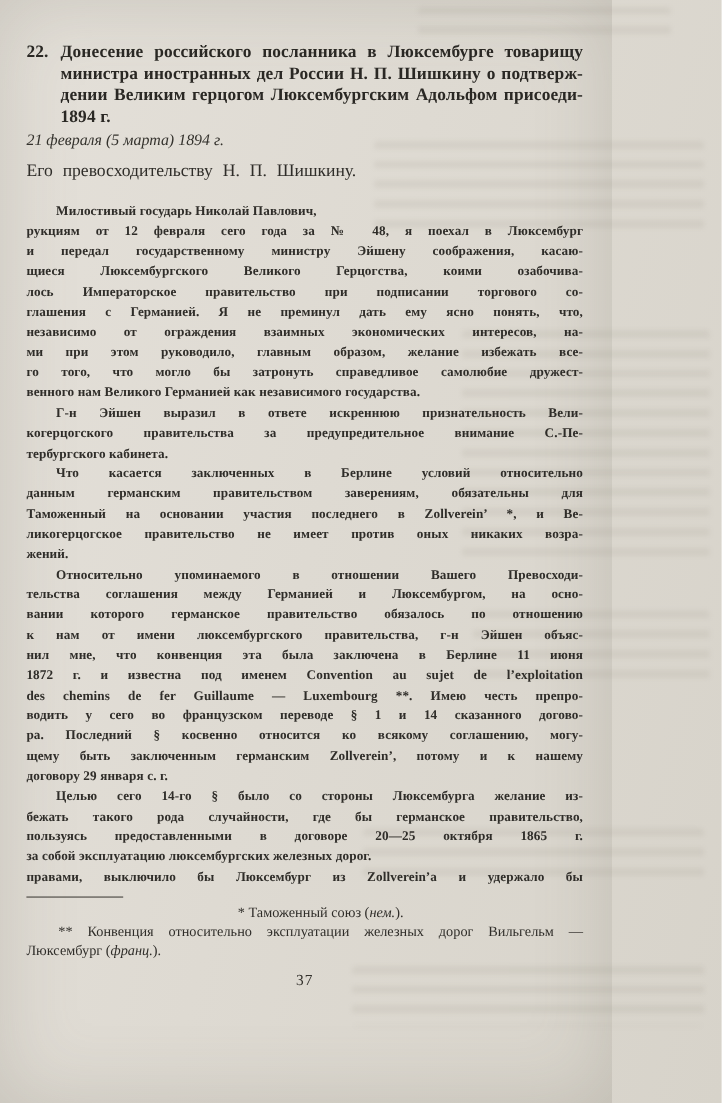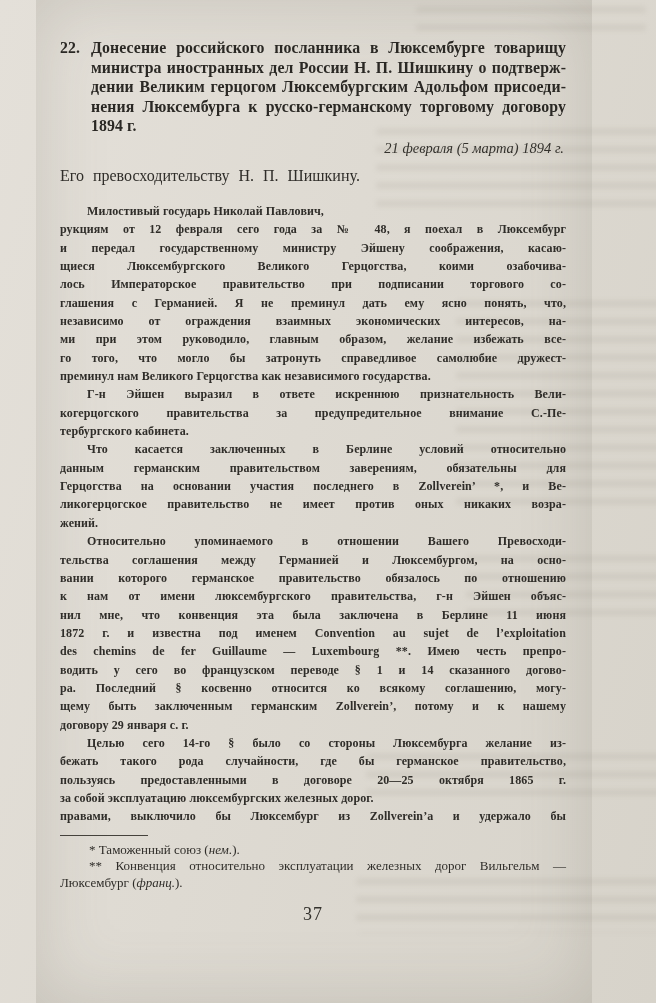--- a/index.html
+++ b/index.html
@@ -7,21 +7,20 @@
     width: 656px; height: 1003px;
     font-family: "Liberation Serif", "DejaVu Serif", serif;
     background: linear-gradient(105deg, #e4e0d9 0%, #dedad2 45%, #d7d3ca 100%);
     overflow: hidden;
   }
   .page {
     position: relative;
     width: 556px; height: 1003px;
     box-shadow: inset 0 0 70px rgba(110,104,92,0.22);
     color: #2f2d29;
-    margin-left: 36px;
   }
   
   .ghost {
     position: absolute;
     background: repeating-linear-gradient(to bottom,
       rgba(138,131,117,0.55) 0px, rgba(138,131,117,0.55) 7px,
       rgba(0,0,0,0) 7px, rgba(0,0,0,0) 18px);
     filter: blur(2.5px);
     opacity: 0.20;
     border-radius: 4px;
@@ -52,21 +51,20 @@
   }
   .docnum { position: absolute; left: 0; top: 0; }
 
   .line { white-space: normal; }
   .just { text-align: justify; text-align-last: justify; }
   .left { text-align: left; }
   .indent { text-indent: 27px; }
 
   .dateline {
     margin-top: 3px;
-    text-align: right;
     font-style: italic;
     font-size: 14.5px;
     line-height: 18px;
     padding-right: 2px;
     color: #34322d;
   }
 
   .salutation {
     margin-top: 9px;
     margin-right: 60px;
@@ -89,27 +87,27 @@
     width: 88px;
     border-top: 1px solid #45423c;
     height: 0;
   }
 
   .footnotes {
     margin-top: 6px;
     font-size: 13px;
     line-height: 16.8px;
   }
-  .footnotes .indent { text-indent: 29px; }
+  .footnotes .indent { text-indent: 29px; text-align: center; }
   .it { font-style: italic; }
 
   .pagenum {
     margin-top: 12px;
     text-align: center;
-    font-size: 18px;
+    font-size: 14px;
     letter-spacing: 1px;
     color: #33312c;
   }
 </style>
 </head>
 <body>
 
 <div class="page">
 
   <div class="ghost g0"></div>
@@ -120,46 +118,45 @@
   <div class="ghost g5"></div>
 
   <div class="content">
 
     <div class="heading">
       <span class="docnum">22.</span>
       <div class="title-lines">
           <div class="line just">Донесение российского посланника в Люксембурге товарищу</div>
           <div class="line just">министра иностранных дел России Н. П. Шишкину о подтверж-</div>
           <div class="line just">дении Великим герцогом Люксембургским Адольфом присоеди-</div>
-          <div class="line just">нения Люксембурга к русско-германскому торговому договору</div>
           <div class="line left">1894 г.</div>
         </div>
     </div>
 
     <div class="dateline">21 февраля (5 марта) 1894 г.</div>
 
     <div class="salutation">Его превосходительству Н. П. Шишкину.</div>
 
     <div class="bodytext">
         <div class="line left indent">Милостивый государь Николай Павлович,</div>
         <div class="line just">рукциям от 12 февраля сего года за № 48, я поехал в Люксембург</div>
         <div class="line just">и передал государственному министру Эйшену соображения, касаю-</div>
         <div class="line just">щиеся Люксембургского Великого Герцогства, коими озабочива-</div>
         <div class="line just">лось Императорское правительство при подписании торгового со-</div>
         <div class="line just">глашения с Германией. Я не преминул дать ему ясно понять, что,</div>
         <div class="line just">независимо от ограждения взаимных экономических интересов, на-</div>
         <div class="line just">ми при этом руководило, главным образом, желание избежать все-</div>
         <div class="line just">го того, что могло бы затронуть справедливое самолюбие дружест-</div>
-        <div class="line left">преминул нам Великого Герцогства как независимого государства.</div>
+        <div class="line left">венного нам Великого Германией как независимого государства.</div>
         <div class="line just indent">Г-н Эйшен выразил в ответе искреннюю признательность Вели-</div>
         <div class="line just">когерцогского правительства за предупредительное внимание С.-Пе-</div>
         <div class="line left">тербургского кабинета.</div>
         <div class="line just indent">Что касается заключенных в Берлине условий относительно</div>
         <div class="line just">данным германским правительством заверениям, обязательны для</div>
-        <div class="line just">Герцогства на основании участия последнего в Zollverein’ *, и Ве-</div>
+        <div class="line just">Таможенный на основании участия последнего в Zollverein’ *, и Ве-</div>
         <div class="line just">ликогерцогское правительство не имеет против оных никаких возра-</div>
         <div class="line left">жений.</div>
         <div class="line just indent">Относительно упоминаемого в отношении Вашего Превосходи-</div>
         <div class="line just">тельства соглашения между Германией и Люксембургом, на осно-</div>
         <div class="line just">вании которого германское правительство обязалось по отношению</div>
         <div class="line just">к нам от имени люксембургского правительства, г-н Эйшен объяс-</div>
         <div class="line just">нил мне, что конвенция эта была заключена в Берлине 11 июня</div>
         <div class="line just">1872 г. и известна под именем Convention au sujet de l’exploitation</div>
         <div class="line just">des chemins de fer Guillaume — Luxembourg **. Имею честь препро-</div>
         <div class="line just">водить у сего во французском переводе § 1 и 14 сказанного догово-</div>

